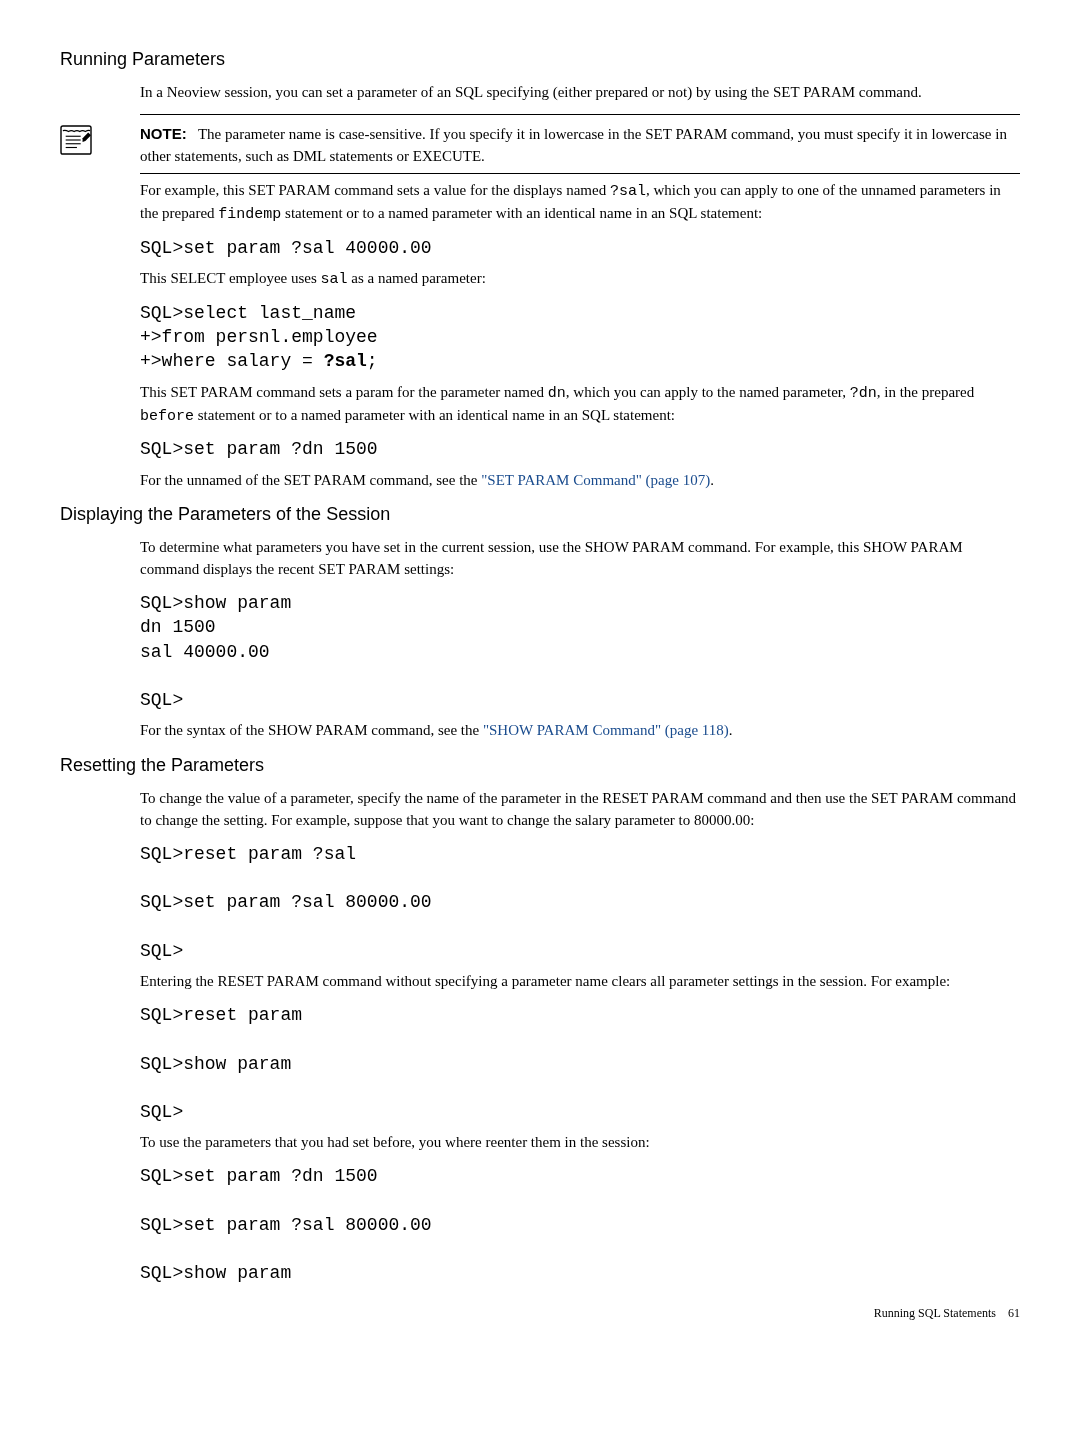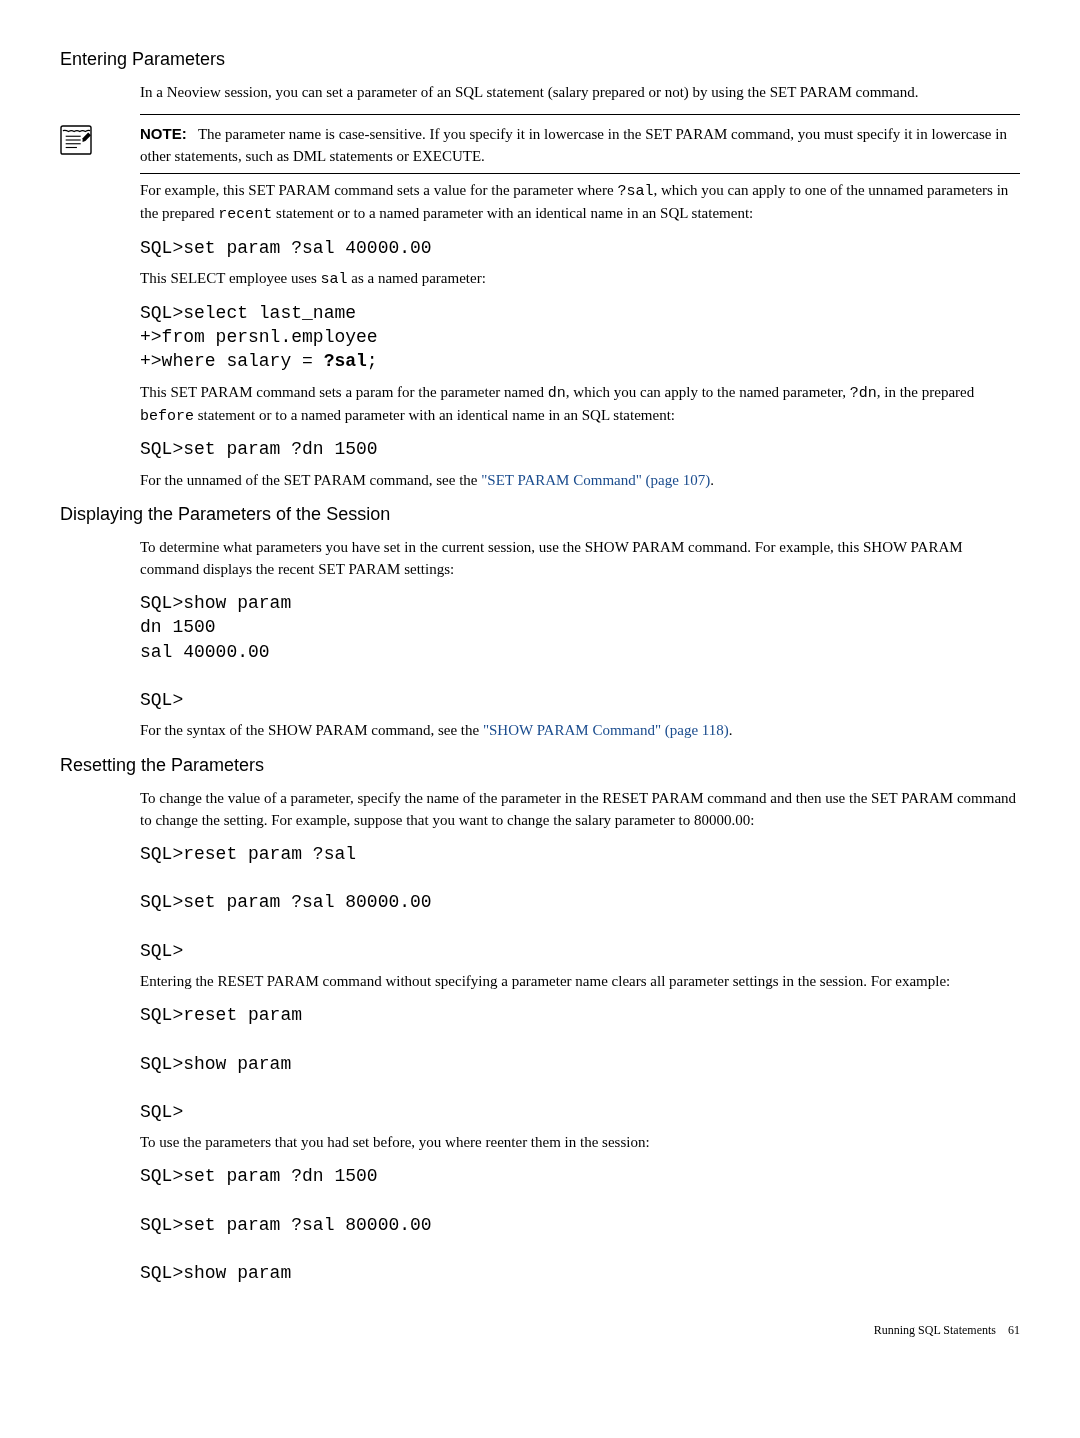--- a/index.html
+++ b/index.html
@@ -65,29 +65,29 @@
     .inline-code {
       font-family: 'Courier New', Courier, monospace;
     }
     a.link {
       color: #1a4c8e;
       text-decoration: none;
     }
     .footer {
       font-size: 12px;
       text-align: right;
-      margin-top: 36px;
+      margin-top: 19px;
     }
   </style>
 </head>
 <body>
 
-<h2 class="section-heading">Entering Parameters</h2>
+<h2 class="section-heading">Running Parameters</h2>
 
-<p class="body-text">In a Neoview session, you can set a parameter of an SQL statement (salary prepared or not) by using the SET PARAM command.</p>
+<p class="body-text">In a Neoview session, you can set a parameter of an SQL specifying (either prepared or not) by using the SET PARAM command.</p>
 
 <hr class="hr-line">
 
 <div class="note-row">
   <div class="note-icon-col">
     <span class="note-icon">
       <svg viewBox="0 0 34 32">
         <rect x="1" y="1" width="32" height="30" rx="2" fill="none" stroke="#000" stroke-width="1.5"></rect>
         <path d="M 3 6 Q 6 5 9 7 Q 12 5 15 7 Q 18 5 21 7 Q 24 5 27 7 Q 30 5 32 6" fill="none" stroke="#000" stroke-width="1.2"></path>
         <line x1="6" y1="12" x2="22" y2="12" stroke="#000" stroke-width="1.2"></line>
@@ -100,21 +100,21 @@
   </div>
   <div class="note-text">
     <span class="note-label">NOTE:</span>
     &nbsp;&nbsp;<span>The parameter name is case-sensitive. If you specify it in lowercase in the SET PARAM command, you must specify it in lowercase in other statements, such as DML statements or EXECUTE.</span>
   </div>
 </div>
 
 <hr class="hr-line">
 
 <p class="body-text">
-  <span>For example, this SET PARAM command sets a value for the parameter where </span><span class="inline-code">?sal</span><span>, which you can apply to one of the unnamed parameters in the prepared </span><span class="inline-code">recent</span><span> statement or to a named parameter with an identical name in an SQL statement:</span>
+  <span>For example, this SET PARAM command sets a value for the displays named </span><span class="inline-code">?sal</span><span>, which you can apply to one of the unnamed parameters in the prepared </span><span class="inline-code">findemp</span><span> statement or to a named parameter with an identical name in an SQL statement:</span>
 </p>
 
 <pre class="code">SQL&gt;set param ?sal 40000.00</pre>
 
 <p class="body-text">
   <span>This SELECT employee uses </span><span class="inline-code">sal</span><span> as a named parameter:</span>
 </p>
 
 <pre class="code"><span>SQL&gt;select last_name
 +&gt;from persnl.employee

